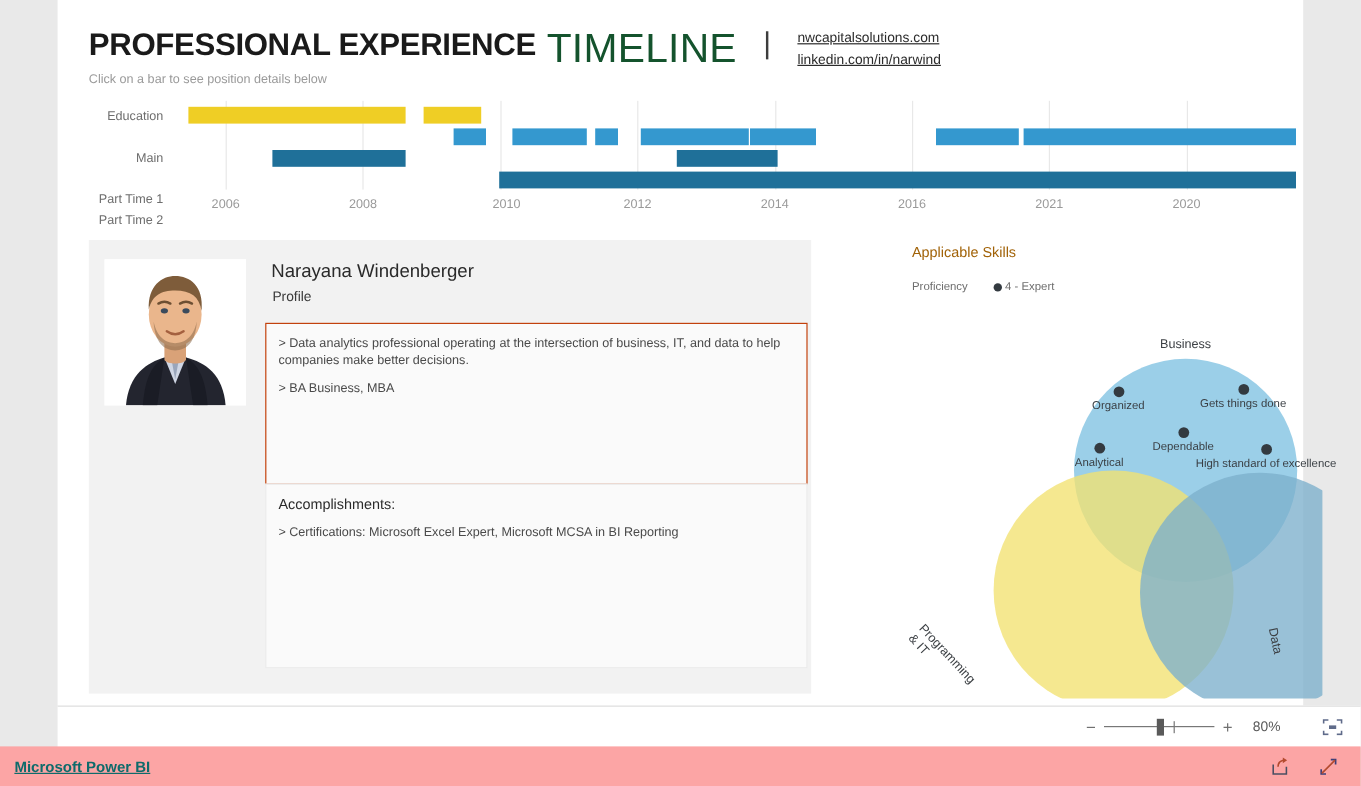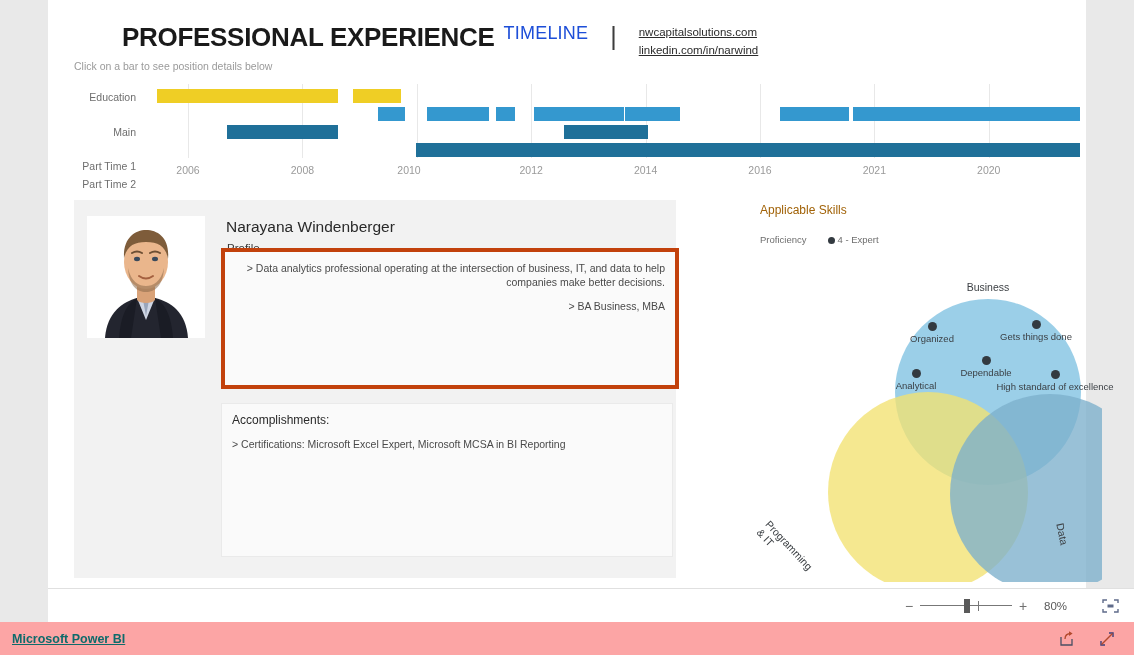--- a/index.html
+++ b/index.html
@@ -18,27 +18,27 @@
   
   #canvas {
     position: absolute;
     left: 48px; top: 0px;
     width: 1038px; height: 588px;
     background: #ffffff;
   }
 
   
   #header { position:absolute; left:26px; top:24px; width:990px; }
-  #title-row { display:flex; align-items:flex-start;margin-left:48px; }
+  #title-row { display:flex; align-items:flex-start; }
   .title-main {
     font-size: 26px; font-weight: bold; color:#1a1a1a;
     letter-spacing:-0.3px; white-space:nowrap; line-height:1.0;
   }
   .title-sub {
-    font-size: 18px; font-weight: normal; color:#1d4ed8;
+    font-size: 34px; font-weight: normal; color:#14532d;
     letter-spacing:0.2px; white-space:nowrap; line-height:1.0;
     margin-left: 9px;
   }
   .title-pipe {
     font-size: 25px; font-weight: normal; color:#3d3d3d;
     margin-left: 22px; line-height:1.0;
   }
   #links {
     margin-left: 22px; margin-top: 1px;
     display:flex; flex-direction:column; gap:2px;
@@ -102,23 +102,23 @@
   #photo svg { display:block; }
   #person-name {
     position:absolute; left:152px; top:18px;
     font-size:15.5px; color:#2a2a2a; font-weight:normal;
   }
   #profile-word {
     position:absolute; left:153px; top:42px;
     font-size:11.5px; color:#3a3a3a;
   }
   #profile-box {
-    position:absolute; left:147px; top:48px;
+    position:absolute; left:147px; top:69px;
     width:450px; height:133px;
-    background:#fafafa; border:4px solid #c2410c;text-align:right;
+    background:#fafafa; border:1px solid #c2410c;
   }
   .ptext {
     font-size:10.5px; color:#4a4a4a; line-height:1.35;
     padding: 0 10px;
   }
   #profile-box .ptext.l1 { padding-top:9px; }
   #profile-box .ptext.l2 { padding-top:10px; }
   #acc-box {
     position:absolute; left:147px; top:203px;
     width:450px; height:152px;
@@ -255,21 +255,21 @@
           <div class="bar row1" title="Main" style="left: 477.007px; width: 54.9073px; background: rgb(52, 152, 207);"></div>
           <div class="bar row1" title="Main" style="left: 632.006px; width: 68.6341px; background: rgb(52, 152, 207);"></div>
           <div class="bar row1" title="Main" style="left: 704.644px; width: 227.637px; background: rgb(52, 152, 207);"></div>
           <div class="bar row2" title="Part Time 1" style="left: 78.9293px; width: 110.959px; background: rgb(31, 112, 153);"></div>
           <div class="bar row2" title="Part Time 1" style="left: 416.38px; width: 84.0768px; background: rgb(31, 112, 153);"></div>
           <div class="bar row3" title="Part Time 2" style="left: 267.673px; width: 664.607px; background: rgb(31, 112, 153);"></div>
         </div>
       <div id="axis">
           <div class="tick" style="left: 40.0366px;">2006</div>
           <div class="tick" style="left: 154.427px;">2008</div>
-          <div class="tick" style="left: 261px;">2010</div>
+          <div class="tick" style="left: 274px;">2010</div>
           <div class="tick" style="left: 383.207px;">2012</div>
           <div class="tick" style="left: 497.598px;">2014</div>
           <div class="tick" style="left: 611.988px;">2016</div>
           <div class="tick" style="left: 726.378px;">2021</div>
           <div class="tick" style="left: 840.768px;">2020</div>
         </div>
     </div>
 
     <div id="profile-card">
       <div id="photo">

